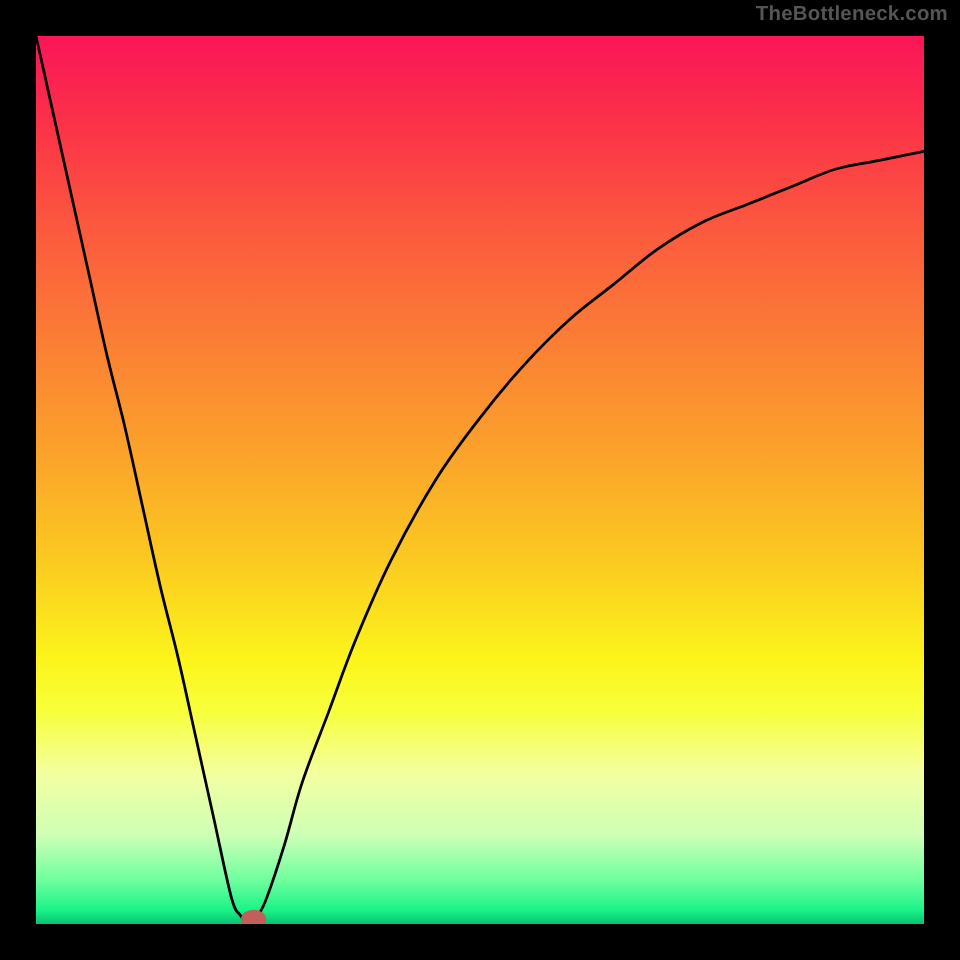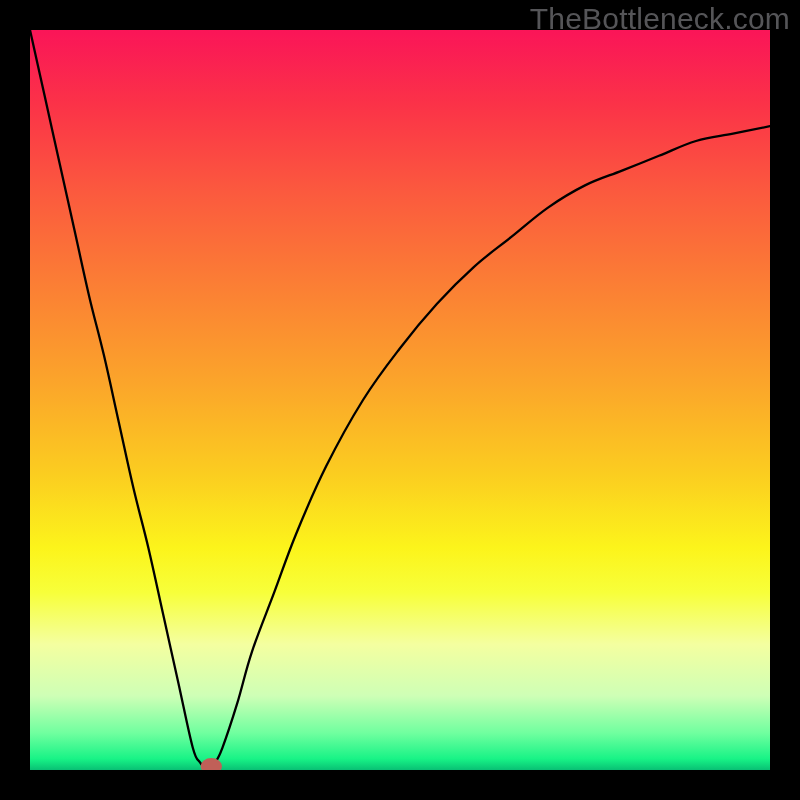--- a/index.html
+++ b/index.html
@@ -15,22 +15,22 @@
     position: relative;
     width: 800px;
     height: 800px;
     background: #000;
   }
   .watermark {
     position: absolute;
     top: 2px;
     right: 10px;
     color: #555558;
-    font-size: 30px;
-    font-weight: 400;
+    font-size: 17px;
+    font-weight: 700;
     letter-spacing: 0.2px;
     z-index: 10;
   }
   .plot-frame {
     position: absolute;
     left: 30px;
     top: 30px;
     width: 740px;
     height: 740px;
   }

